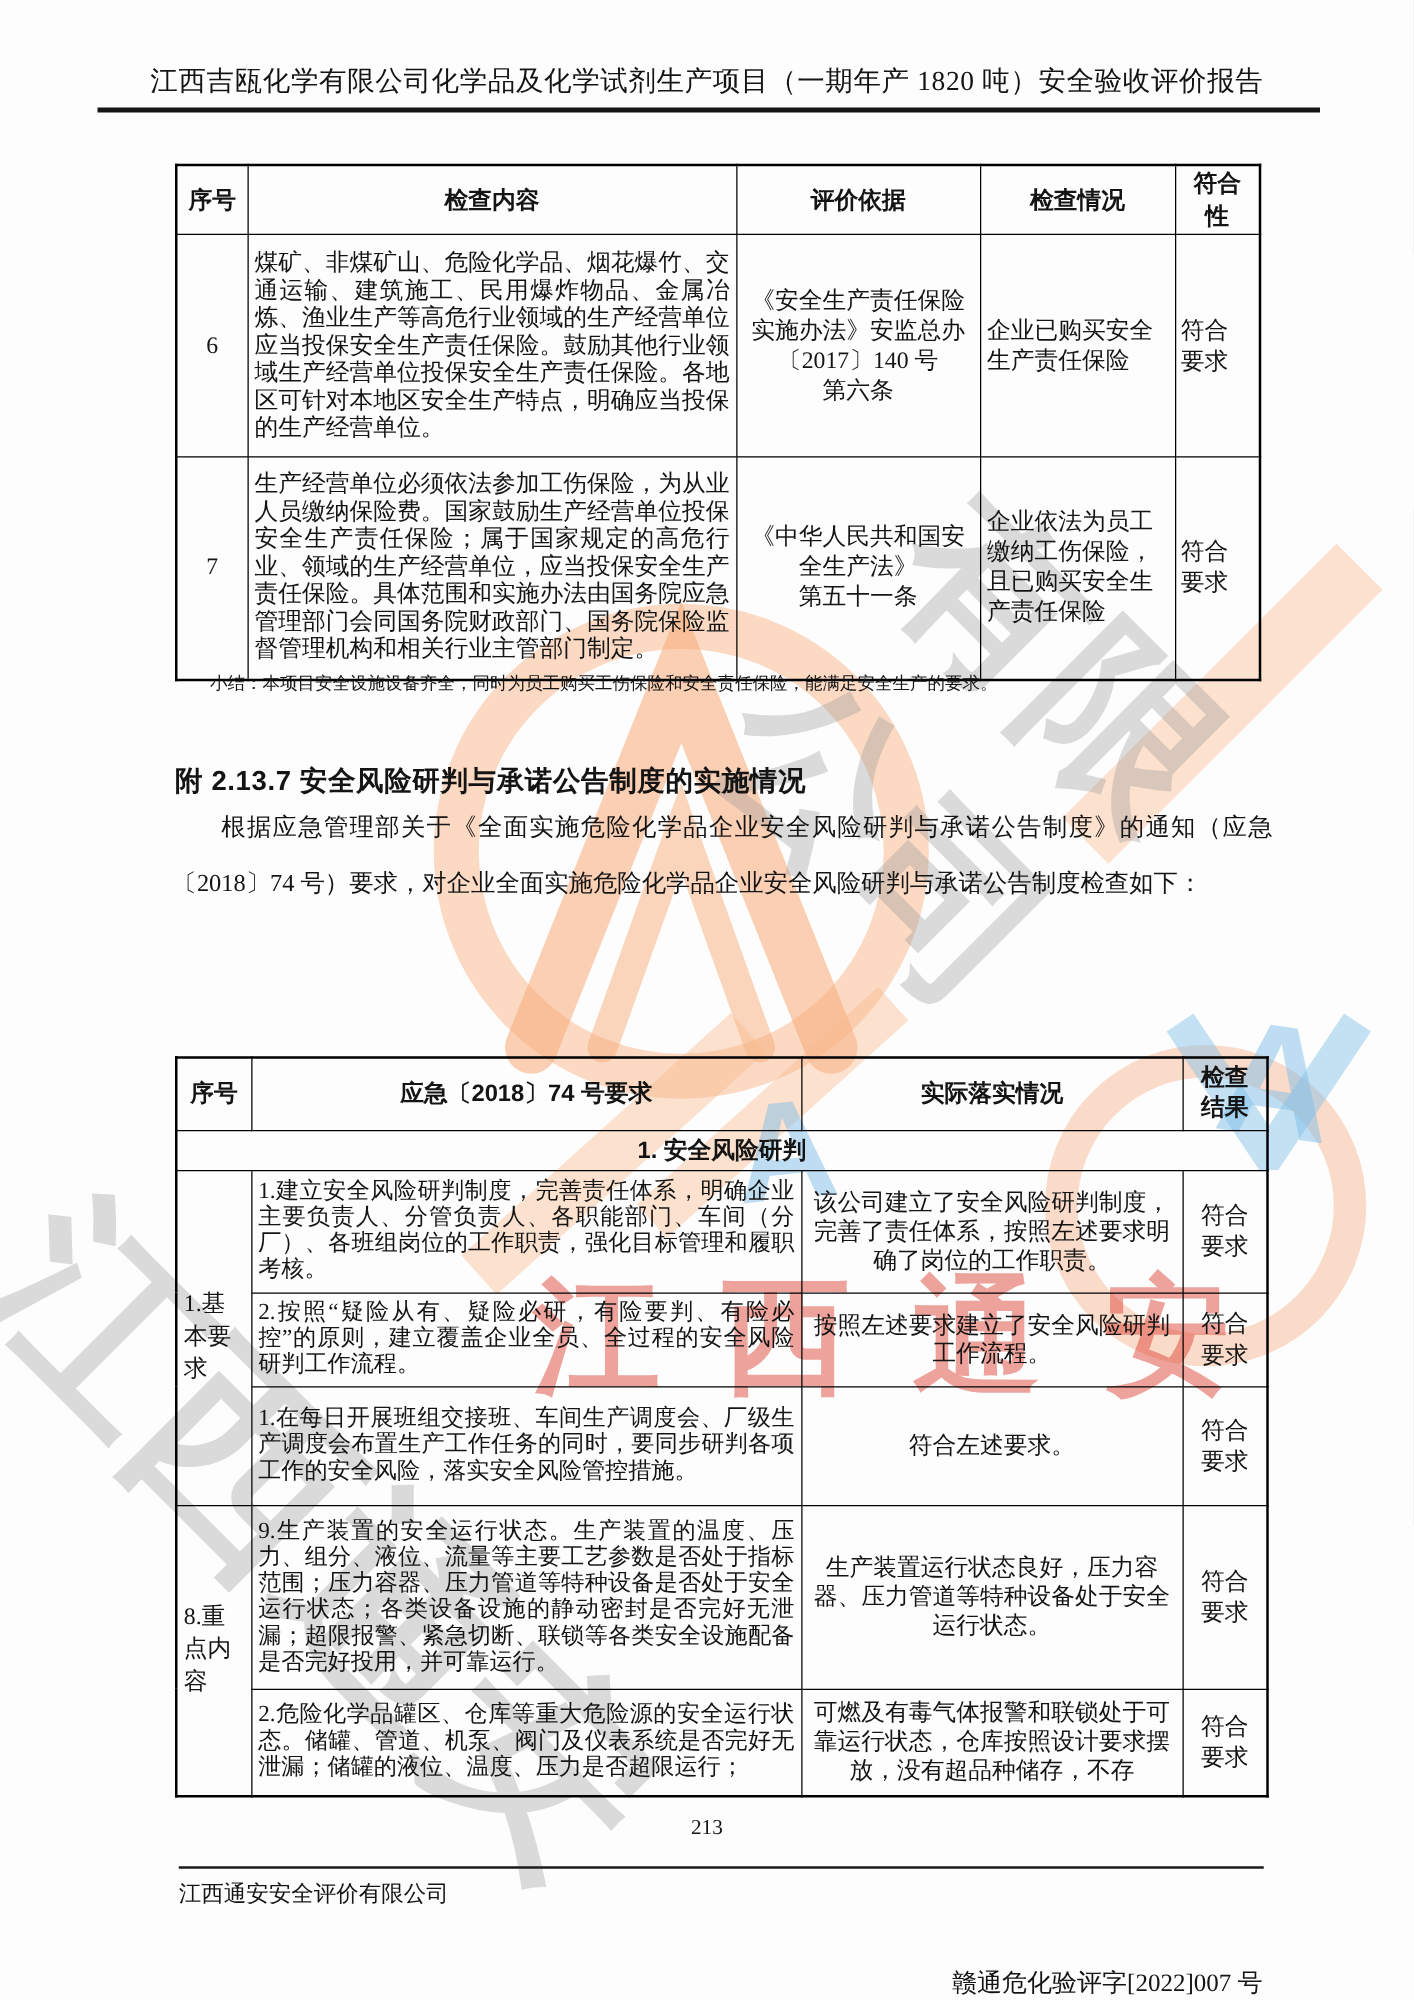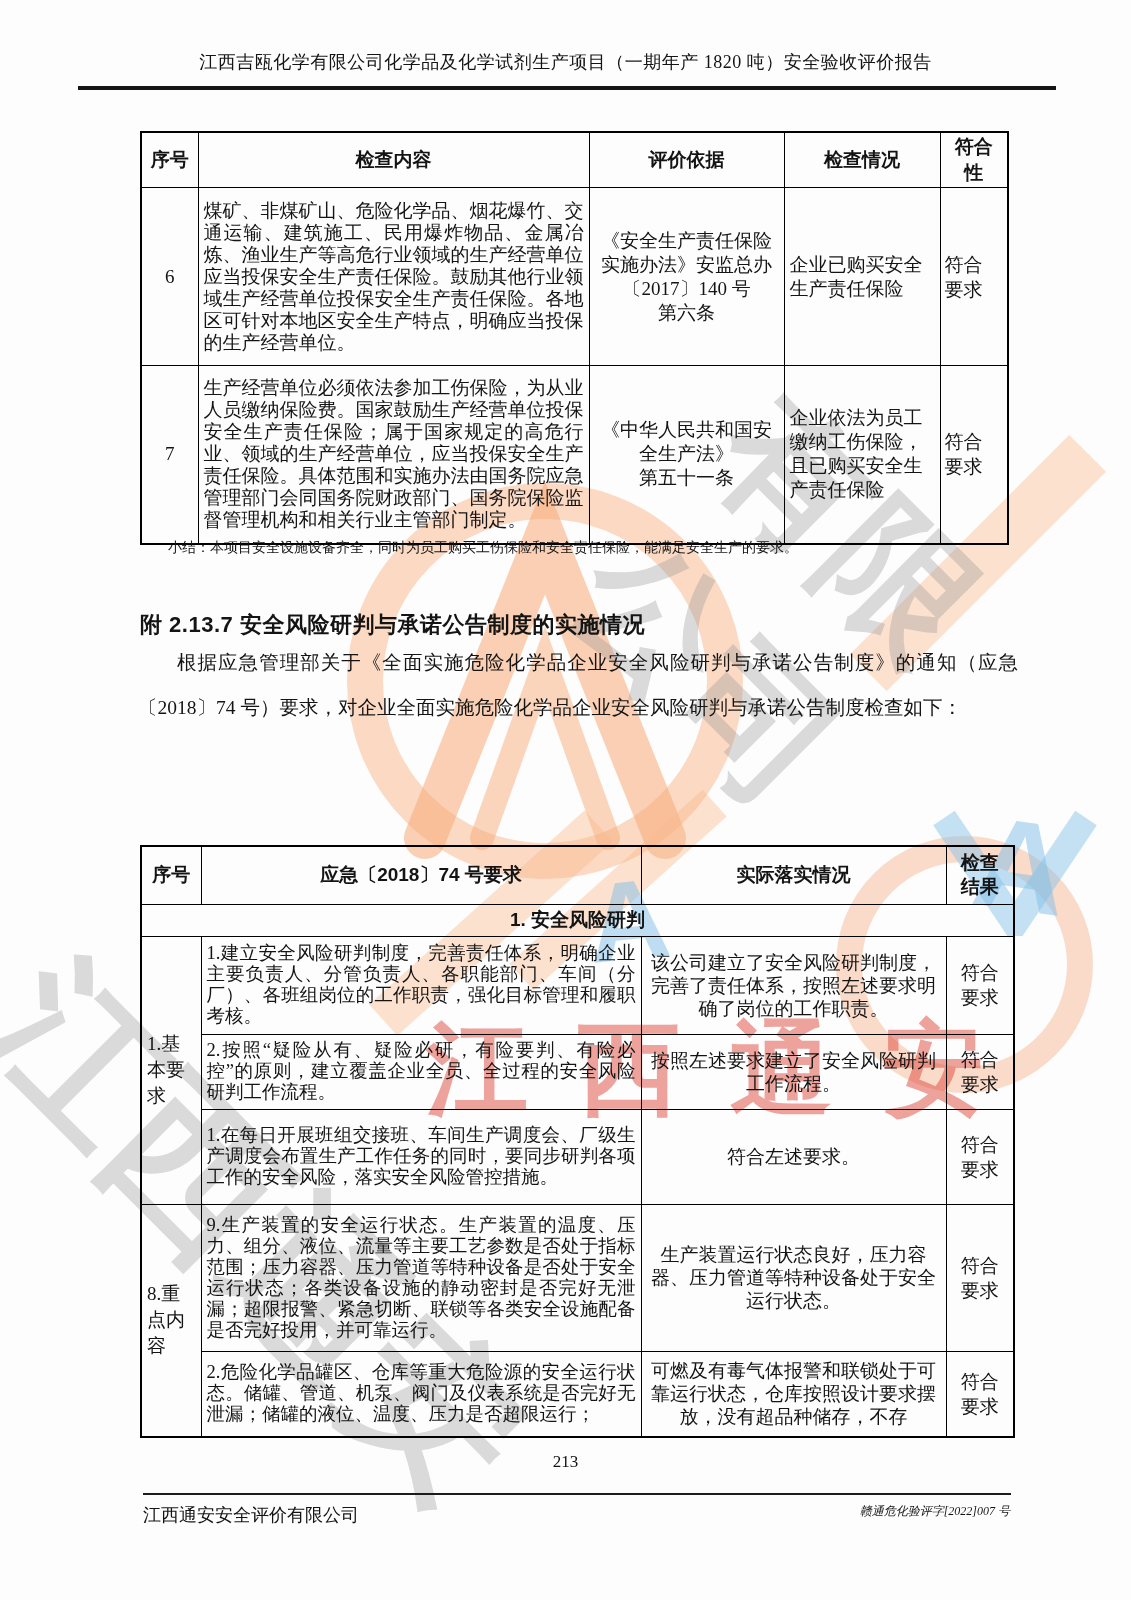--- a/index.html
+++ b/index.html
@@ -3,21 +3,21 @@
 <meta charset="utf-8">
 <style>
   html,body{margin:0;padding:0;background:#e8e8e8;}
   .page{position:relative;width:1131px;height:1600px;margin:0 auto;background:#fdfdfd;overflow:hidden;
         font-family:"Liberation Serif","DejaVu Serif",serif;color:#141414;}
   .layer-content{position:absolute;inset:0;z-index:1;}
   .watermark{position:absolute;inset:0;z-index:0;pointer-events:none;}
 
   
   .header-title{position:absolute;top:50px;left:0;width:100%;text-align:center;
-                font-size:18px;letter-spacing:0.5px;}
+                font-size:22px;letter-spacing:0.5px;}
   .header-rule{position:absolute;top:86px;left:78px;width:978px;height:4px;background:#151515;}
 
   
   table{border-collapse:collapse;table-layout:fixed;}
   td,th{border:1.6px solid #000;font-size:19px;vertical-align:middle;padding:1px 5px;overflow:hidden;}
   th{font-family:"Liberation Sans","DejaVu Sans",sans-serif;font-weight:bold;text-align:center;}
 
   .t1{position:absolute;top:131px;left:140px;width:867px;border:2.4px solid #000;}
   .t2{position:absolute;top:845px;left:140px;width:873px;border:2.4px solid #000;}
 
@@ -43,21 +43,21 @@
                font-family:"Liberation Sans","DejaVu Sans",sans-serif;letter-spacing:0.5px;}
   .intro{position:absolute;top:640px;left:138px;width:880px;font-size:19.5px;line-height:45px;
          text-align:justify;text-indent:2em;}
   .t2-caption{position:absolute;top:806px;left:140px;width:873px;text-align:center;font-size:20px;
               font-weight:bold;font-family:"Liberation Sans","DejaVu Sans",sans-serif;}
 
   
   .pageno{position:absolute;top:1452px;left:0;width:100%;text-align:center;font-size:17px;}
   .footer-rule{position:absolute;top:1493px;left:143px;width:868px;height:2px;background:#1c1c1c;}
   .footer-left{position:absolute;top:1503px;left:143px;font-size:18px;}
-  .footer-right{position:absolute;top:1503px;right:121px;font-size:12px;font-style:italic;}
+  .footer-right{position:absolute;top:1573px;right:121px;font-size:20px;}
 
   
   .wm-gray{position:absolute;font-family:"Liberation Sans","DejaVu Sans",sans-serif;font-weight:bold;
            color:rgba(150,150,150,0.34);transform-origin:left top;}
   .wm-red{position:absolute;left:426px;top:1002px;font-family:"Liberation Sans","DejaVu Sans",sans-serif;
           font-weight:bold;font-size:102px;letter-spacing:50px;color:rgba(222,72,58,0.5);white-space:nowrap;}
   .wm-ring{position:absolute;border-radius:50%;}
   .wm-blue{position:absolute;font-family:"Liberation Sans","DejaVu Sans",sans-serif;font-weight:bold;
            color:rgba(127,190,232,0.5);}
   .wm-bar{position:absolute;background:rgba(249,186,140,0.42);}

